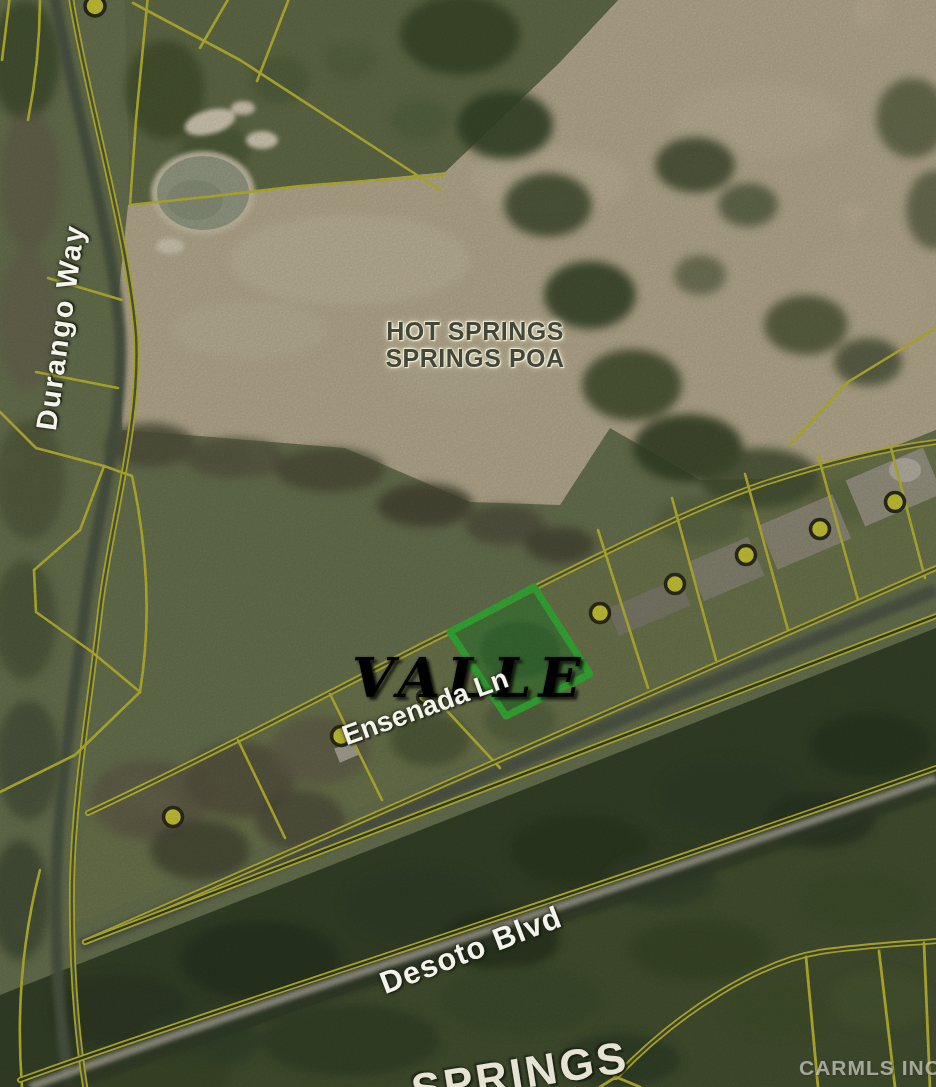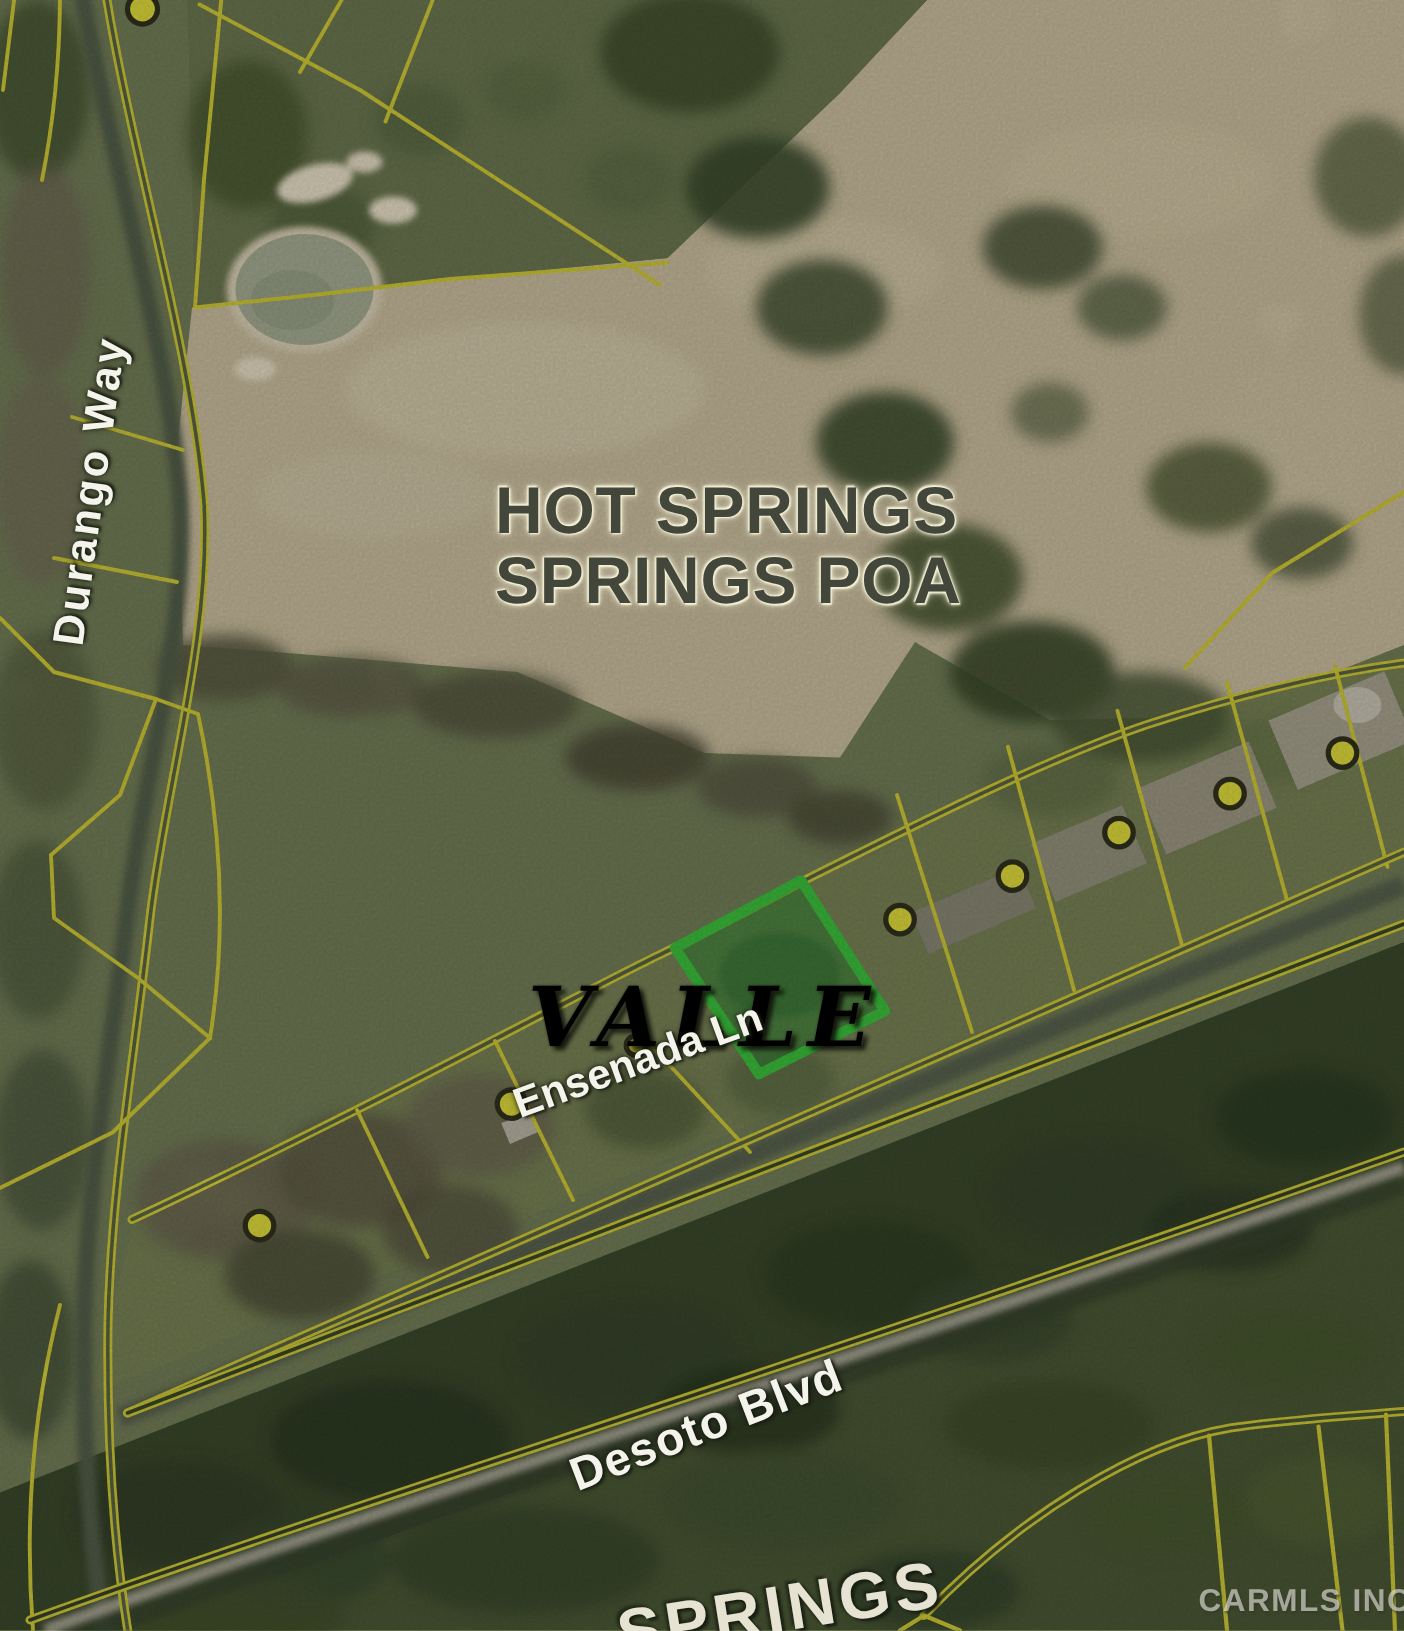--- a/index.html
+++ b/index.html
@@ -1,21 +1,21 @@
 <!DOCTYPE html>
 <html><head>
 <meta charset="utf-8">
 <style>
   html,body{margin:0;padding:0;background:#222;}
   #stage{position:relative;width:936px;height:1087px;overflow:hidden;
          font-family:"Liberation Sans",sans-serif;background:#76815a;}
   #terrain{position:absolute;left:0;top:0;}
   .label{position:absolute;white-space:nowrap;pointer-events:none;}
   .poa{left:330px;top:318px;width:290px;text-align:center;
-       font-size:44px;font-weight:700;line-height:1.06;color:#43463a;letter-spacing:.5px;
+       font-size:25px;font-weight:700;line-height:1.06;color:#43463a;letter-spacing:.5px;
        text-shadow:0 0 3px rgba(246,243,216,.95),0 0 6px rgba(246,243,216,.9),
                    1px 1px 1px rgba(246,243,216,.9),-1px -1px 1px rgba(246,243,216,.9);}
   .valle{left:352px;top:645px;font-family:"DejaVu Serif","Liberation Serif",serif;
          font-style:italic;font-weight:700;font-size:55px;letter-spacing:7px;color:#000000;
          text-shadow:3px 3px 3px rgba(15,18,10,.9),0 0 2px rgba(40,40,30,.8);}
   .street{color:#f4f4ec;font-weight:700;
           text-shadow:1.5px 1.5px 2px rgba(25,30,18,.95),-1px -1px 2px rgba(25,30,18,.5),
                       0 0 6px rgba(20,25,15,.45);}
   .ensenada{left:338px;top:722px;font-size:28px;transform:rotate(-20deg);transform-origin:left top;}
   .desoto{left:375px;top:968px;font-size:31px;transform:rotate(-21deg);transform-origin:left top;letter-spacing:1px;}

